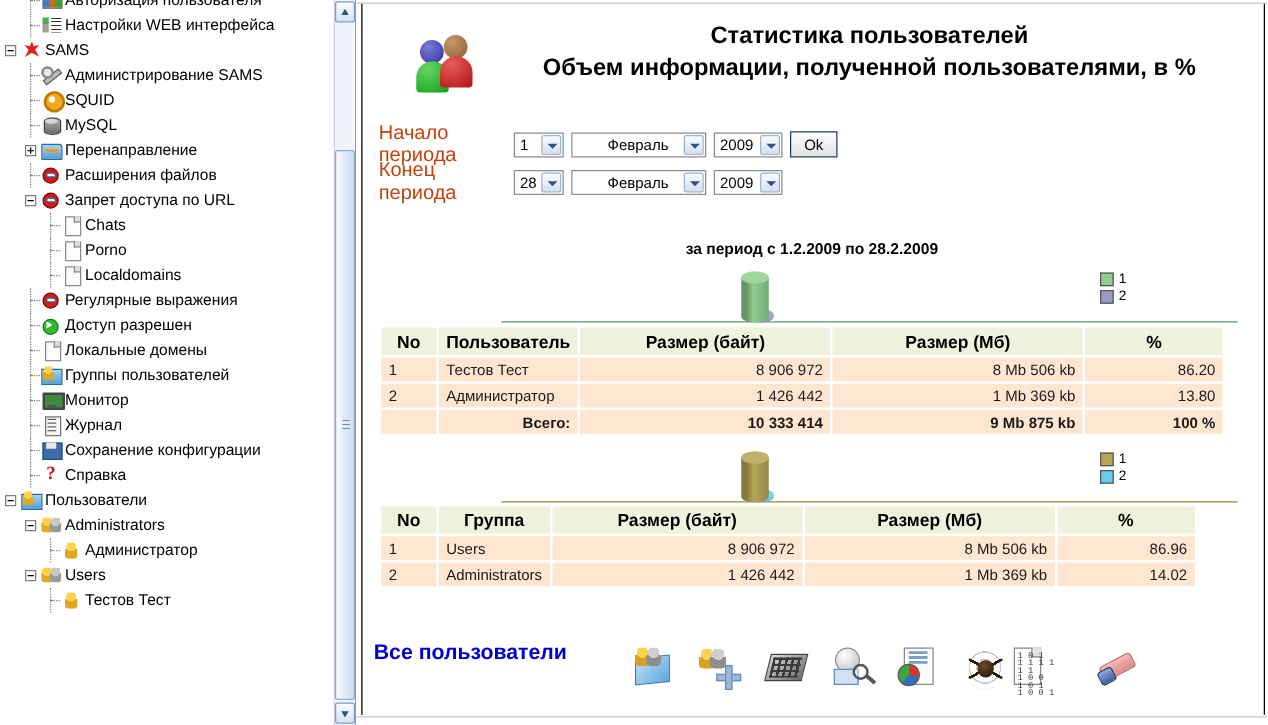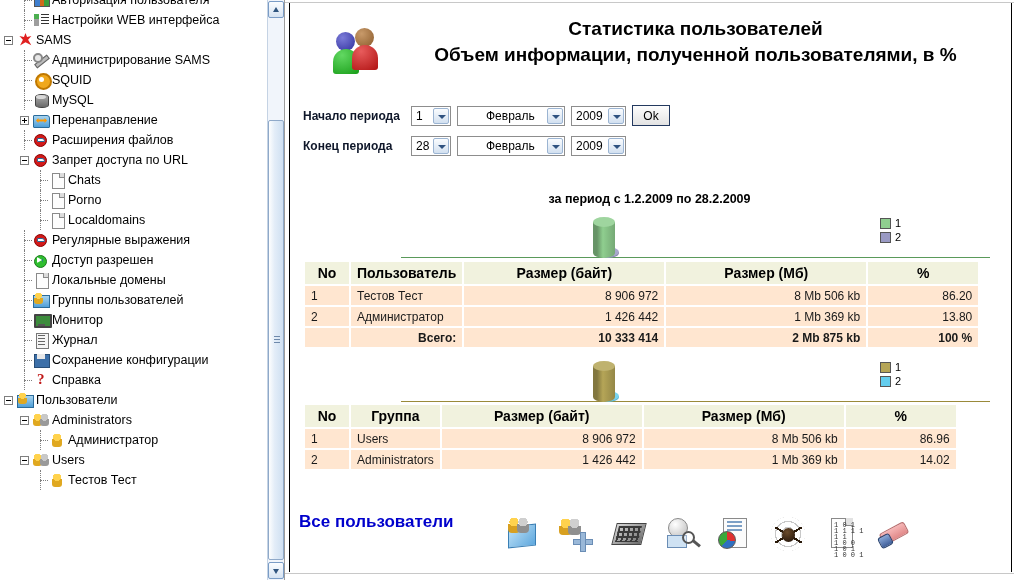--- a/index.html
+++ b/index.html
@@ -195,21 +195,21 @@
   }
 
   
   #period-form {
     position: absolute; left: 18px; top: 104px;
   }
   .form-row {
     display: flex; align-items: center; height: 23px; margin-bottom: 7px;
   }
   .form-label {
-    width: 108px; font-size: 12px; font-weight: bold; color: #0f172a;
+    width: 108px; font-size: 16px; font-weight: normal; color: #c2410c;
   }
   .sel {
     position: relative; height: 20px;
     border: 1px solid #8d8d8d;
     background: #fff;
     display: inline-flex; align-items: center;
     font-size: 12px; color: #000;
     padding: 0 20px 0 4px;
     margin-right: 6px;
     cursor: pointer;
@@ -605,21 +605,21 @@
             <td class="c-no">2</td>
             <td class="c-name">Администратор</td>
             <td class="c-bytes">1 426 442</td>
             <td class="c-mb">1 Mb 369 kb</td>
             <td class="c-pct">13.80</td>
           </tr>
           <tr class="total">
             <td class="c-no"></td>
             <td class="total-label">Всего:</td>
             <td class="c-bytes">10 333 414</td>
-            <td class="c-mb">2 Mb 875 kb</td>
+            <td class="c-mb">9 Mb 875 kb</td>
             <td class="c-pct">100 %</td>
           </tr>
         </tbody>
     </table>
 
     <div class="chart" id="chart2">
         <div class="baseline" style="width: 589px; background: rgb(154, 138, 58);"></div>
         <div class="cyl" style="height: 41px; left: 290px; z-index: 10;">
           <div class="side" style="background: linear-gradient(90deg, rgb(130, 119, 63) 0px, rgb(130, 119, 63) 18%, rgb(181, 165, 87) 45%, rgb(148, 135, 71) 100%);"></div>
           <div class="top" style="background: rgb(191, 178, 111);"></div>
@@ -706,21 +706,21 @@
           <div class="pie"></div>
         </div>
       </div>
       <div class="tool" style="left:484px">
         <div class="g ti-bug">
           <div class="web"></div>
           <div class="legs"></div>
           <div class="body"></div>
         </div>
       </div>
-      <div class="tool" style="left:537px">
+      <div class="tool" style="left:517px">
         <div class="g ti-binary">
           <div class="page"></div>
           <div class="txt" style="white-space: pre;">1 0 1
 1 1 1 1
 1 1
 1 0 0
 1 0 1
 1 0 0 1</div>
         </div>
       </div>

